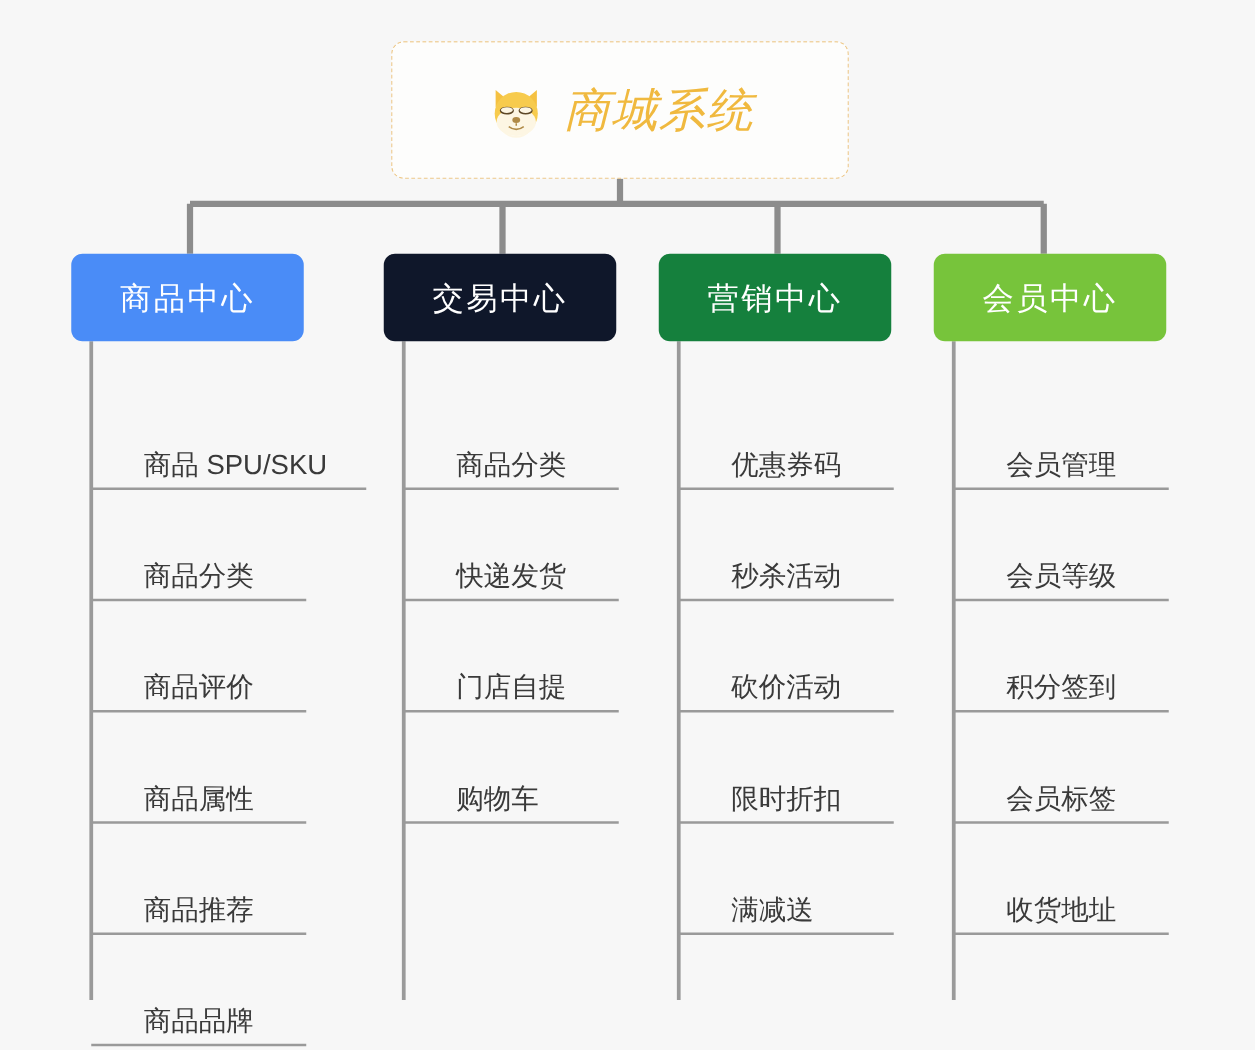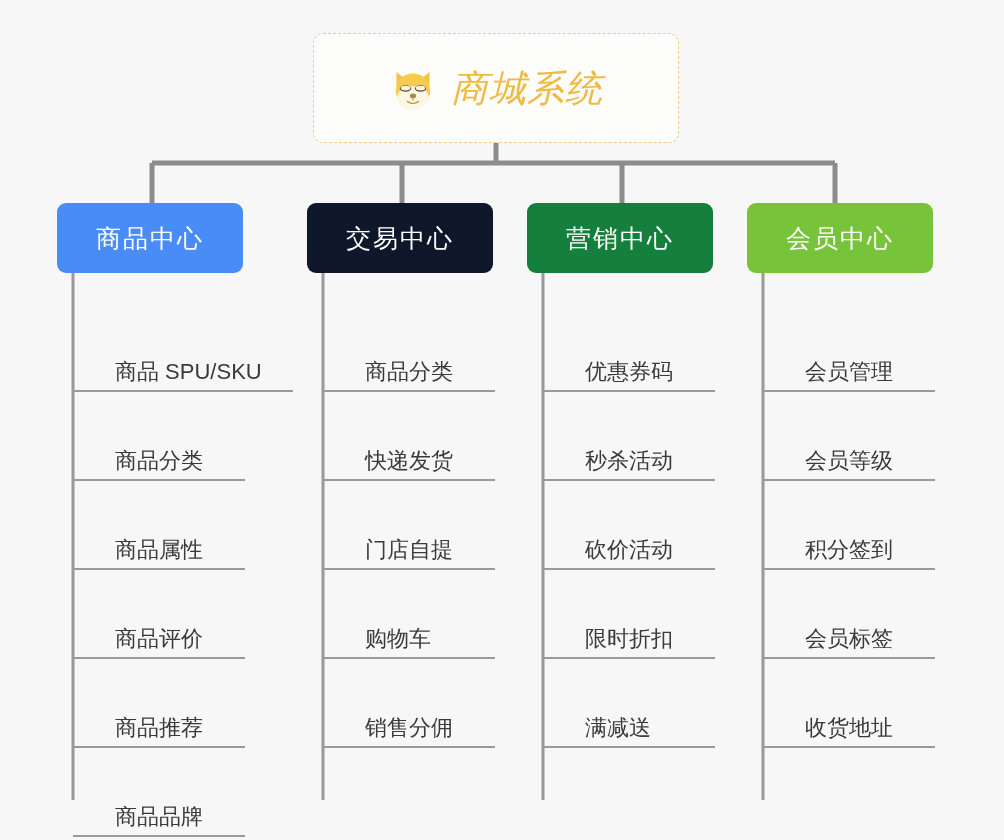--- a/index.html
+++ b/index.html
@@ -157,24 +157,24 @@
   <div class="column col-0">
     <div class="cat-header">商品中心</div>
     <div class="leaf-list">
       <div class="leaf-item wide">
           <span class="leaf-label">商品 SPU/SKU</span>
         </div>
       <div class="leaf-item">
           <span class="leaf-label">商品分类</span>
         </div>
       <div class="leaf-item">
+          <span class="leaf-label">商品评价</span>
+        </div>
+      <div class="leaf-item">
           <span class="leaf-label">商品属性</span>
-        </div>
-      <div class="leaf-item">
-          <span class="leaf-label">商品评价</span>
         </div>
       <div class="leaf-item">
           <span class="leaf-label">商品推荐</span>
         </div>
       <div class="leaf-item">
           <span class="leaf-label">商品品牌</span>
         </div>
     </div>
   </div>
 
@@ -186,23 +186,20 @@
         </div>
       <div class="leaf-item">
           <span class="leaf-label">快递发货</span>
         </div>
       <div class="leaf-item">
           <span class="leaf-label">门店自提</span>
         </div>
       <div class="leaf-item">
           <span class="leaf-label">购物车</span>
         </div>
-      <div class="leaf-item">
-          <span class="leaf-label">销售分佣</span>
-        </div>
     </div>
   </div>
 
   <div class="column col-2">
     <div class="cat-header">营销中心</div>
     <div class="leaf-list">
       <div class="leaf-item">
           <span class="leaf-label">优惠券码</span>
         </div>
       <div class="leaf-item">

